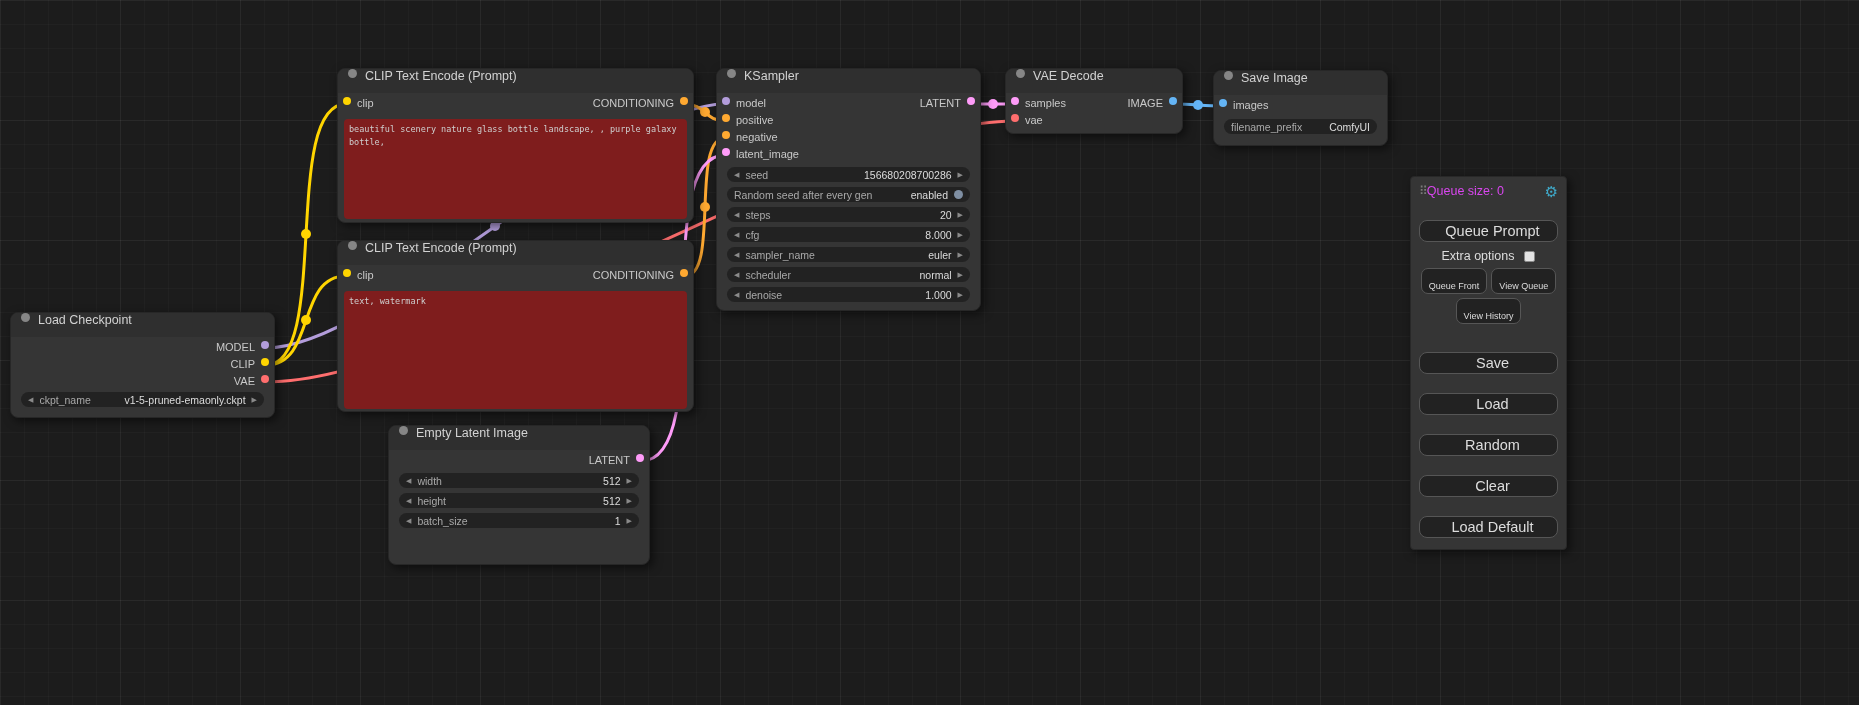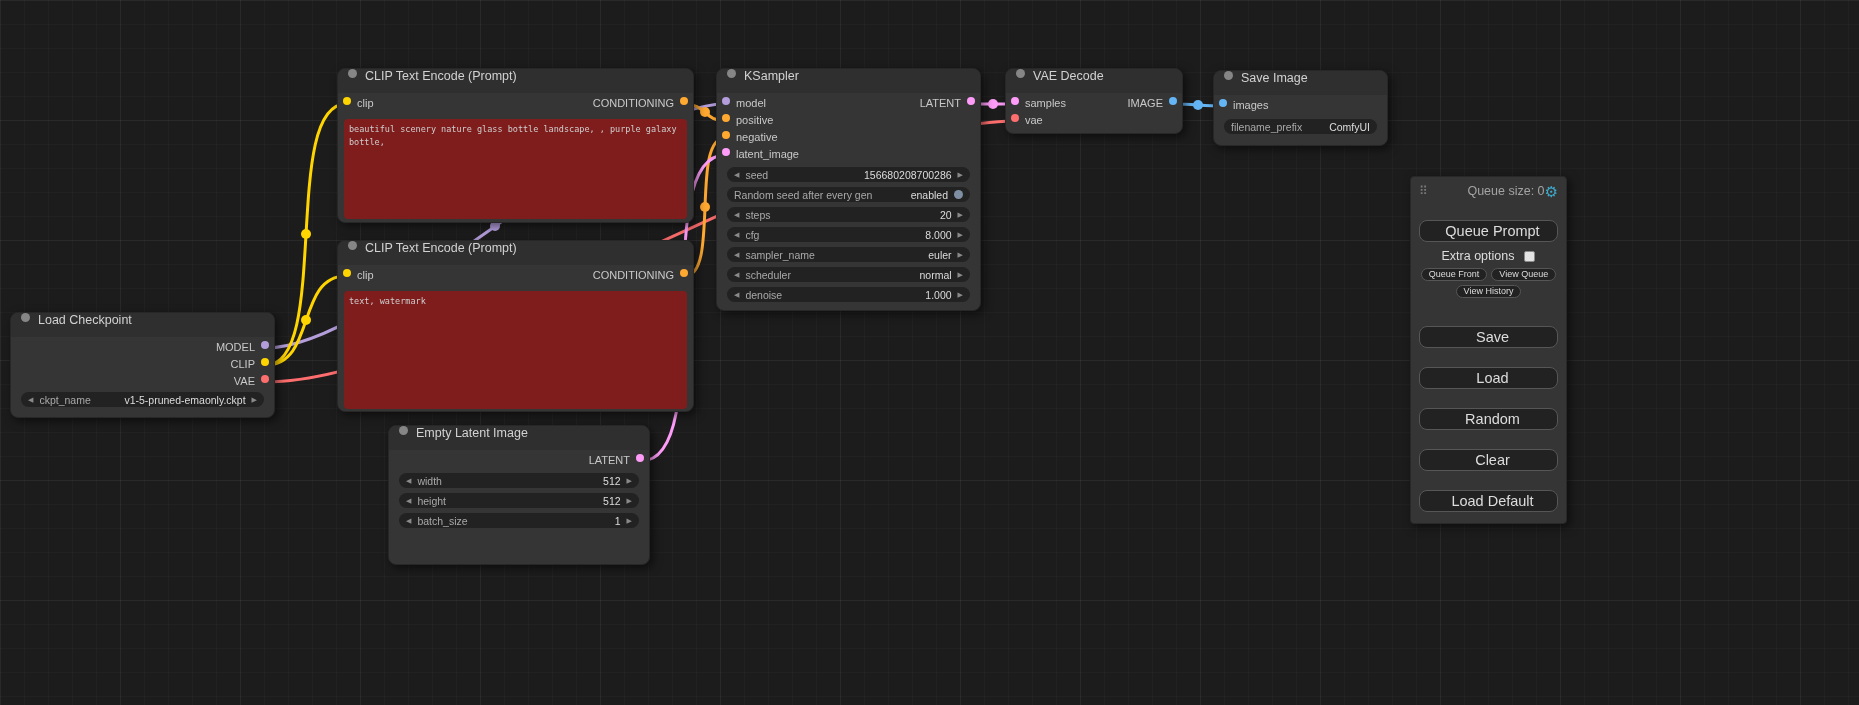--- a/index.html
+++ b/index.html
@@ -56,32 +56,32 @@
   }
 
   
   .menu {
     position:absolute; z-index:4; left:1410px; top:176px; width:157px;
     background:#353535; border:1px solid #282828; border-radius:4px;
     box-shadow:3px 3px 10px rgba(0,0,0,0.55); padding:4px 8px 11px;
   }
   .menu-header { display:flex; align-items:center; height:20px; }
   .drag-handle { color:#7a7a7a; font-size:12px; letter-spacing:-1px; }
-  .queue-size { flex:1; text-align:right; font-size:12.5px; color:#a3a3a3; }
+  .queue-size { flex:1; text-align:left; font-size:12.5px; color:#d946ef; }
   .gear { font-size:15px; line-height:15px; color:var(--c-accent_gear); }
   .btn {
     display:block; width:100%; background:#222; border:1px solid #565656;
     border-radius:8px; color:#dddddd; font-size:14.5px; text-align:center;
     font-family:inherit; cursor:pointer; padding:0;
   }
   .btn.big { height:22px; line-height:20px; margin-top:19px;padding-left:8px; }
   .extra-row { display:flex; justify-content:center; align-items:center; gap:10px; margin-top:7px; font-size:12.5px; color:#dddddd; }
   .checkbox { width:11px; height:11px; background:#e4e4e4; border:1px solid #8a8a8a; border-radius:2px; }
   .small-row { display:flex; gap:4px; justify-content:center; margin-top:5px; }
-  .btn.small { width:auto; padding:0 7px; height:13px; line-height:11px; font-size:9px; border-radius:7px; }
+  .btn.small { width:auto; padding:12px 7px; height:13px; line-height:11px; font-size:9px; border-radius:7px; }
   .history-row { display:flex; justify-content:center; margin-top:4px; }
   .gap { height:9px; }
 </style>
 </head>
 <body>
 
 <div class="canvas">
 
   <svg class="links" viewBox="0 0 1859 705" aria-hidden="true">
     <path d="M266,348 C380,348 611,104 725,104" style="stroke:var(--c-model)"></path>

